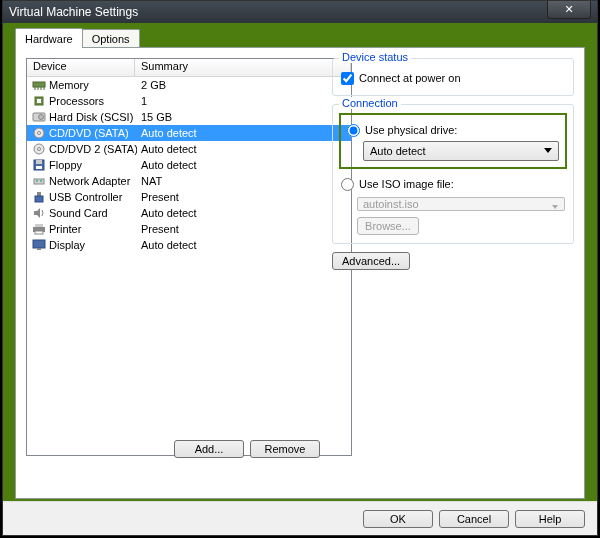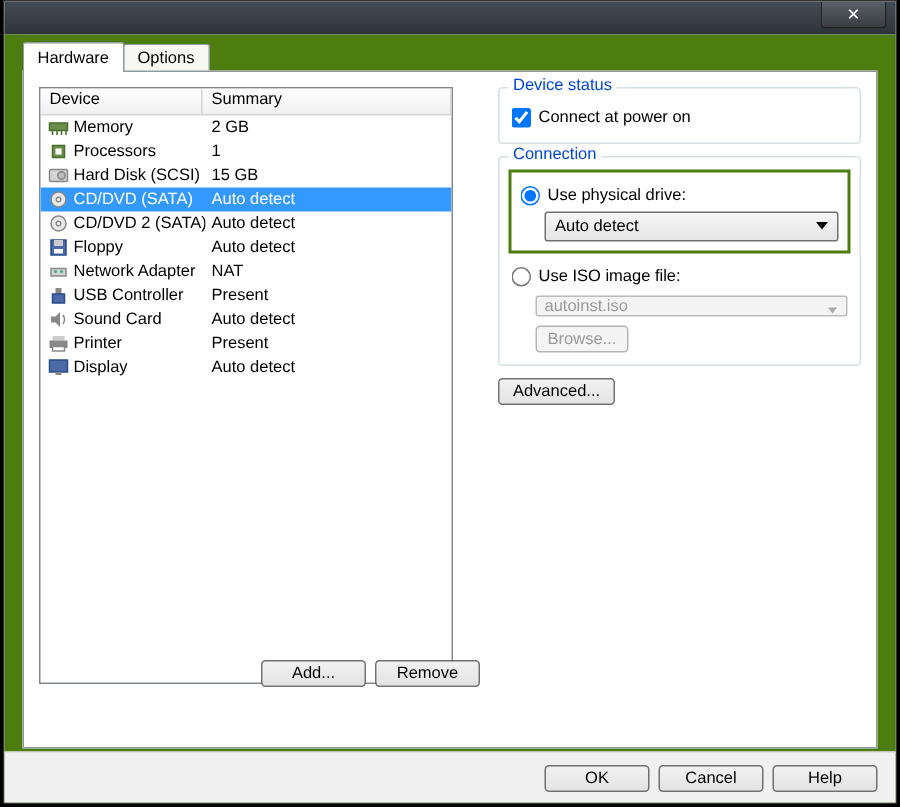--- a/index.html
+++ b/index.html
@@ -6,21 +6,21 @@
 body { background: #000; width: 600px; height: 538px; overflow: hidden; }
 .window { position: absolute; left: 2px; top: 0; width: 596px; height: 536px; background: #fff; border: 1px solid #333; }
 .titlebar { height: 22px; background: linear-gradient(#434b54,#2d333a); color: #fff; display: flex; align-items: center; padding: 0 6px; position: relative; }
 .titlebar .title { font-size: 12px; }
 .close-btn { position: absolute; right: 6px; top: 0; width: 44px; height: 18px; background: linear-gradient(#5a5f66,#3a3e44); border: 1px solid #222; border-top: none; border-radius: 0 0 3px 3px; color: #fff; text-align: center; line-height: 15px; font-size: 13px; cursor: pointer; }
 .body { position: absolute; top: 22px; left: 0; right: 0; bottom: 0; background: #4d7c0f; }
 .tabs { position: absolute; left: 12px; top: 6px; display: flex; }
 .tab { padding: 3px 9px; border: 1px solid #919b9c; background: #f7f7f4; border-bottom: none; margin-right: -1px; cursor: pointer; border-radius: 2px 2px 0 0; }
 .tab.active { background: #fff; position: relative; z-index: 2; padding-top: 4px; margin-top: -1px; }
 .panel { position: absolute; left: 12px; right: 12px; top: 24px; bottom: 36px; border: 1px solid #919b9c; background: #fff; }
-.device-list { position: absolute; left: 10px; top: 10px; width: 276px; height: 398px; border: 1px solid #828790; background: #fff; overflow: hidden; }
+.device-list { position: absolute; left: 10px; top: 10px; width: 326px; height: 398px; border: 1px solid #828790; background: #fff; overflow: hidden; }
 .dl-header { display: flex; height: 18px; background: linear-gradient(#fff,#f0f0f0); border-bottom: 1px solid #d5d5d5; }
 .dl-header .col { padding: 1px 6px; border-right: 1px solid #d5d5d5; font-size: 11px; }
 .col-dev { width: 108px; }
 .col-sum { flex: 1; }
 .dl-rows { }
 .dl-row { display: flex; height: 16px; align-items: center; cursor: pointer; }
 .dl-row .icon { width: 16px; height: 14px; display: flex; align-items: center; justify-content: center; margin-left: 4px; }
 .dl-row .dev { width: 90px; padding-left: 2px; white-space: nowrap; overflow: hidden; }
 .dl-row .sum { padding-left: 4px; }
 .dl-row.selected { background: #3399ff; color: #fff; }
@@ -42,20 +42,21 @@
 .adv-row { display: flex; justify-content: flex-start; margin-top: 6px; }
 .footer { position: absolute; left: 0; right: 0; bottom: 0; height: 34px; background: #f0f0f0; border-top: 1px solid #dfdfdf; display: flex; justify-content: flex-end; align-items: center; padding-right: 12px; gap: 6px; }
 svg { display: block; }
 .disabled-label { color: #9a9a9a; }
 </style>
 </head>
 <body>
 
 <div class="window">
   <div class="titlebar">
+    <span class="title">Virtual Machine Settings</span>
     <div class="close-btn">
       <span>✕</span>
     </div>
   </div>
   <div class="body">
     <div class="tabs">
       <div class="tab active">Hardware</div>
       <div class="tab">Options</div>
     </div>
     <div class="panel">

